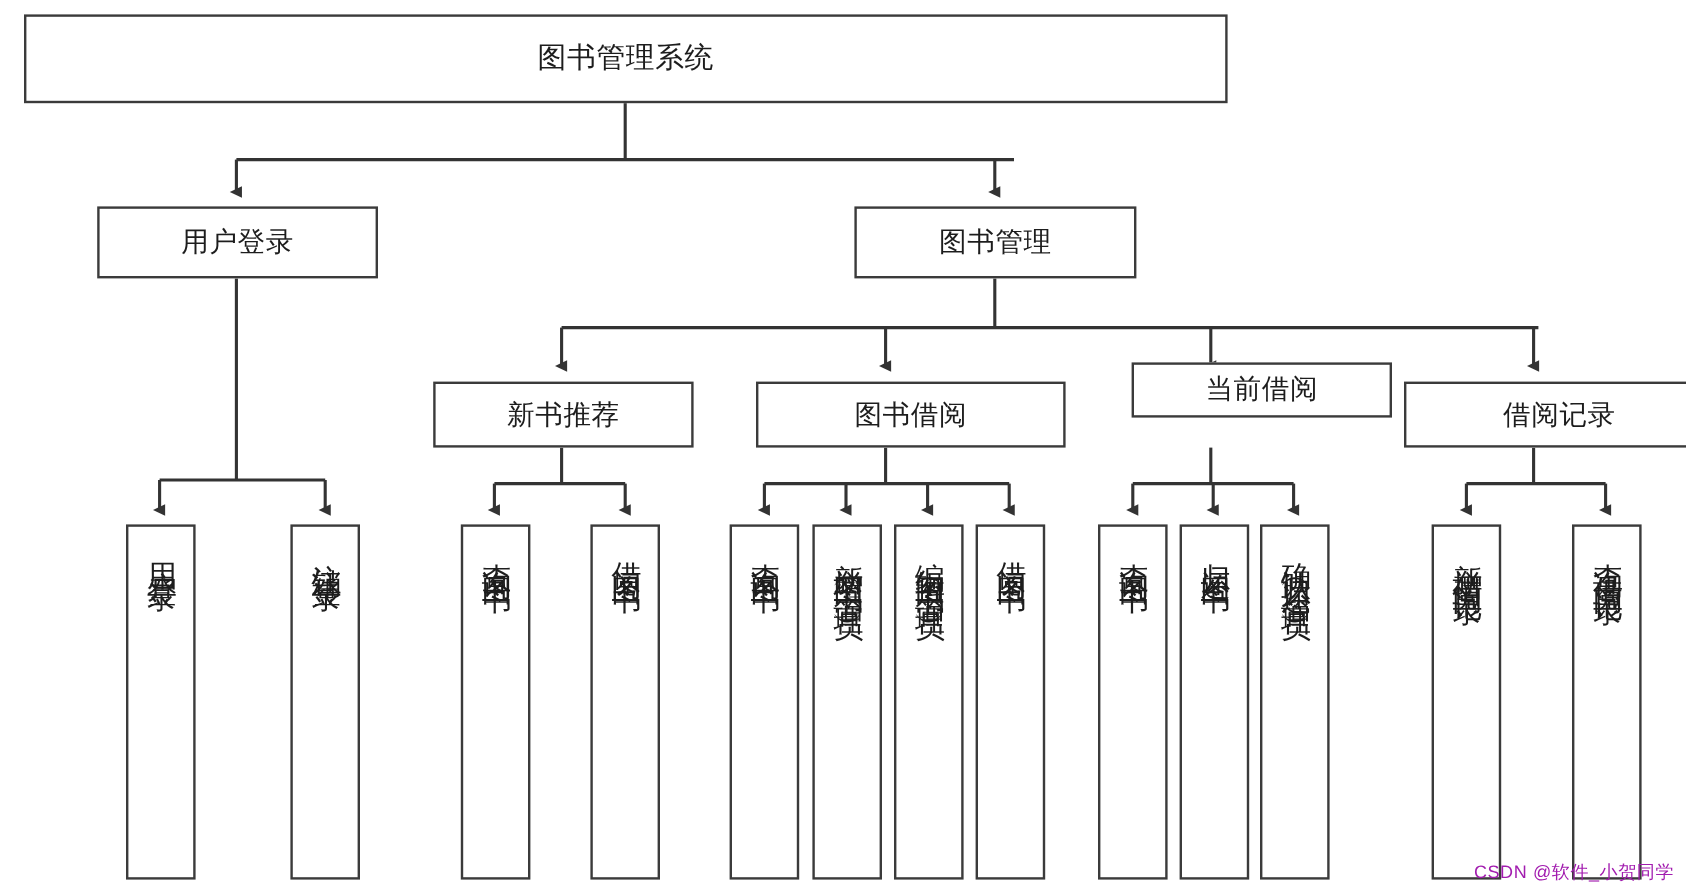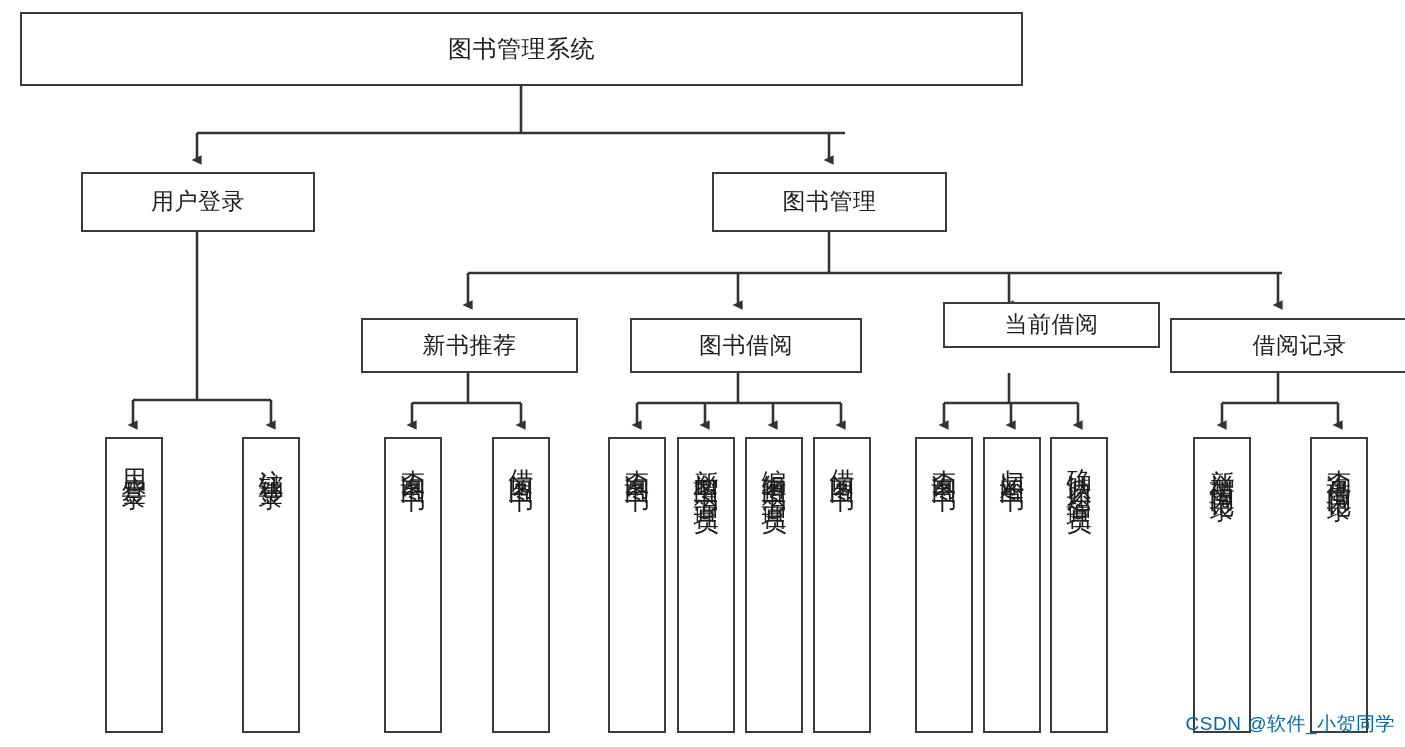--- a/index.html
+++ b/index.html
@@ -59,22 +59,22 @@
   .node.vert .label {
     writing-mode: vertical-rl;
     text-orientation: upright;
     font-size: 25px;
     line-height: 1.0;
     letter-spacing: 6px;
     white-space: nowrap;
   }
   .watermark {
     position: absolute;
-    color: #0369a1;
-    font-size: 19px;
+    color: #a21caf;
+    font-size: 15px;
     letter-spacing: 0.5px;
     white-space: nowrap;
     z-index: 5;
   }
 </style>
 </head>
 <body>
 
 <div id="canvas">
 
@@ -137,21 +137,21 @@
   </div>
 
   <div class="node horiz" style="left:712px; top:172px; width:235px; height:60px;">
     <span class="label">图书管理</span>
   </div>
 
   <div class="node horiz" style="left:361px; top:318px; width:217px; height:55px;">
     <span class="label">新书推荐</span>
   </div>
 
-  <div class="node horiz" style="left:630px; top:318px; width:232px; height:55px;">
+  <div class="node horiz" style="left:630px; top:318px; width:258px; height:55px;">
     <span class="label">图书借阅</span>
   </div>
 
   <div class="node horiz" style="left:902px; top:302px; width:217px; height:46px;margin-left:41px;">
     <span class="label">当前借阅</span>
   </div>
 
   <div class="node horiz" style="left:1170px; top:318px; width:259px; height:55px;">
     <span class="label">借阅记录</span>
   </div>

